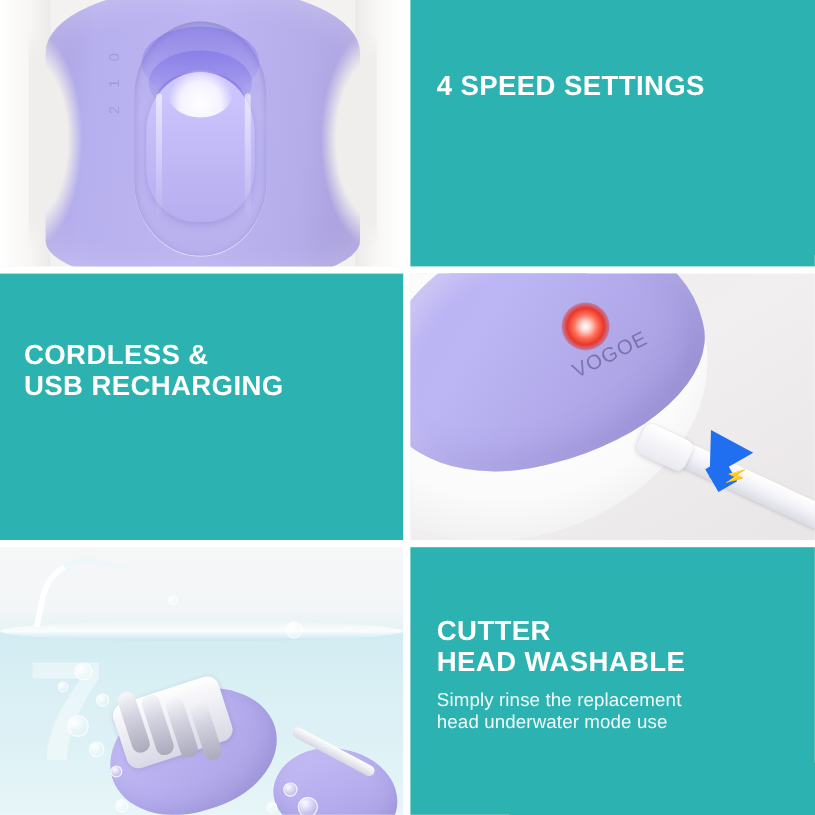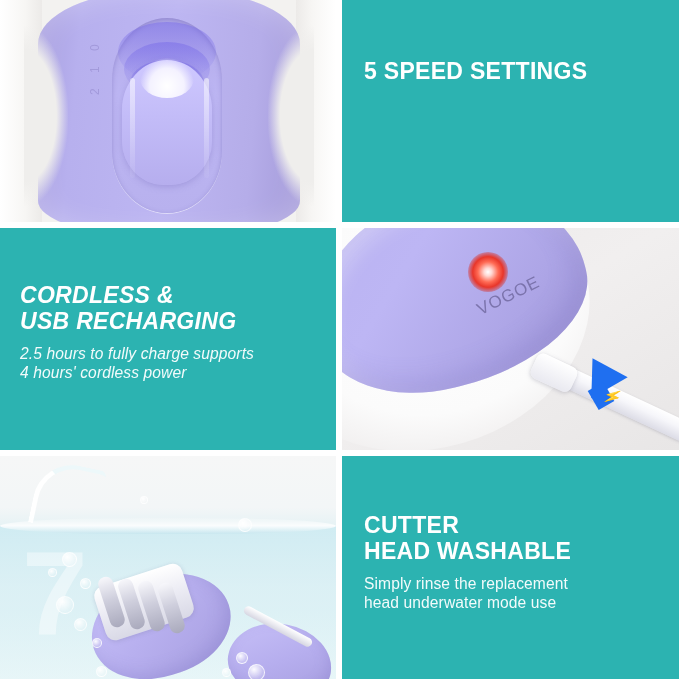--- a/index.html
+++ b/index.html
@@ -3,21 +3,21 @@
 <meta charset="utf-8">
 <style>
   html,body{margin:0;padding:0;background:#ffffff;}
   body{width:679px;height:679px;overflow:hidden;font-family:"Liberation Sans",sans-serif;}
   .sheet{position:relative;width:679px;height:679px;background:#ffffff;}
 
   
   .panel{position:absolute;overflow:hidden;}
   .p-tl{left:0;top:0;width:336px;height:222px;}
   .p-tr{left:342px;top:0;width:337px;height:222px;}
-  .p-ml{left:0;top:228px;width:336px;height:222px;font-style:italic;}
+  .p-ml{left:0;top:228px;width:336px;height:222px;}
   .p-mr{left:342px;top:228px;width:337px;height:222px;}
   .p-bl{left:0;top:456px;width:336px;height:223px;}
   .p-br{left:342px;top:456px;width:337px;height:223px;}
 
   .teal{background:#2cb3b1;}
 
   
   .txtwrap{position:absolute;left:20px;right:14px;}
   .p-tr .txtwrap{left:22px;top:58px;}
   .p-ml .txtwrap{left:20px;top:54px;}
@@ -208,30 +208,28 @@
     <div class="tl-rib r2"></div>
     <div class="tl-rib r3"></div>
     <div class="tl-slider"></div>
     <div class="tl-groove g1"></div>
     <div class="tl-groove g2"></div>
     <div class="tl-marks">2 1 0</div>
   </div>
 
   <div class="panel p-tr teal">
     <div class="txtwrap">
-      <p class="headline">5 SPEED SETTINGS</p>
+      <p class="headline">4 SPEED SETTINGS</p>
     </div>
   </div>
 
   <div class="panel p-ml teal">
     <div class="txtwrap">
       <p class="headline">CORDLESS &amp;
 USB RECHARGING</p>
-      <p class="body-copy">2.5 hours to fully charge supports
-4 hours' cordless power</p>
     </div>
   </div>
 
   <div class="panel p-mr photo-mr">
     <div class="mr-plate"></div>
     <div class="mr-devtop"></div>
     <div class="mr-dev"></div>
     <div class="mr-led"></div>
     <div class="mr-brand">VOGOE</div>
     <div class="mr-cable"></div>

